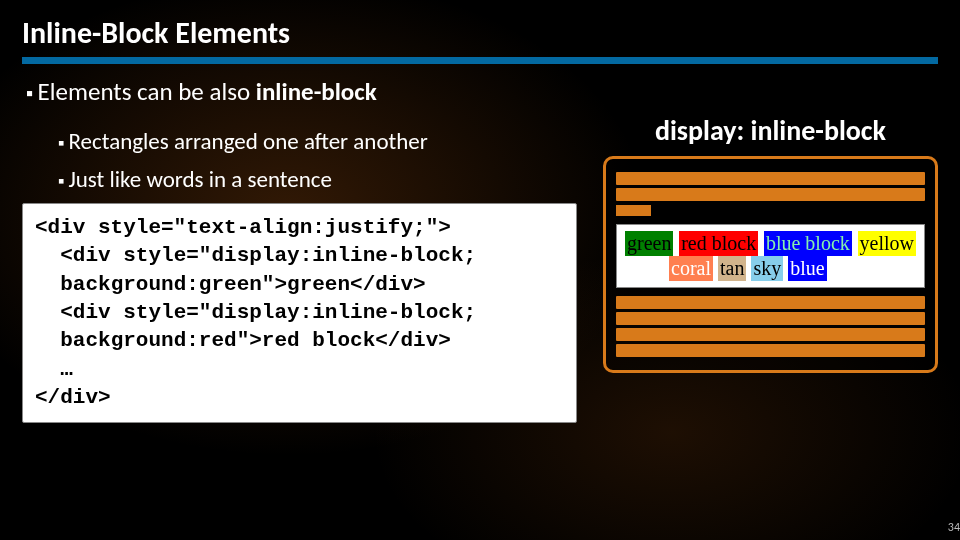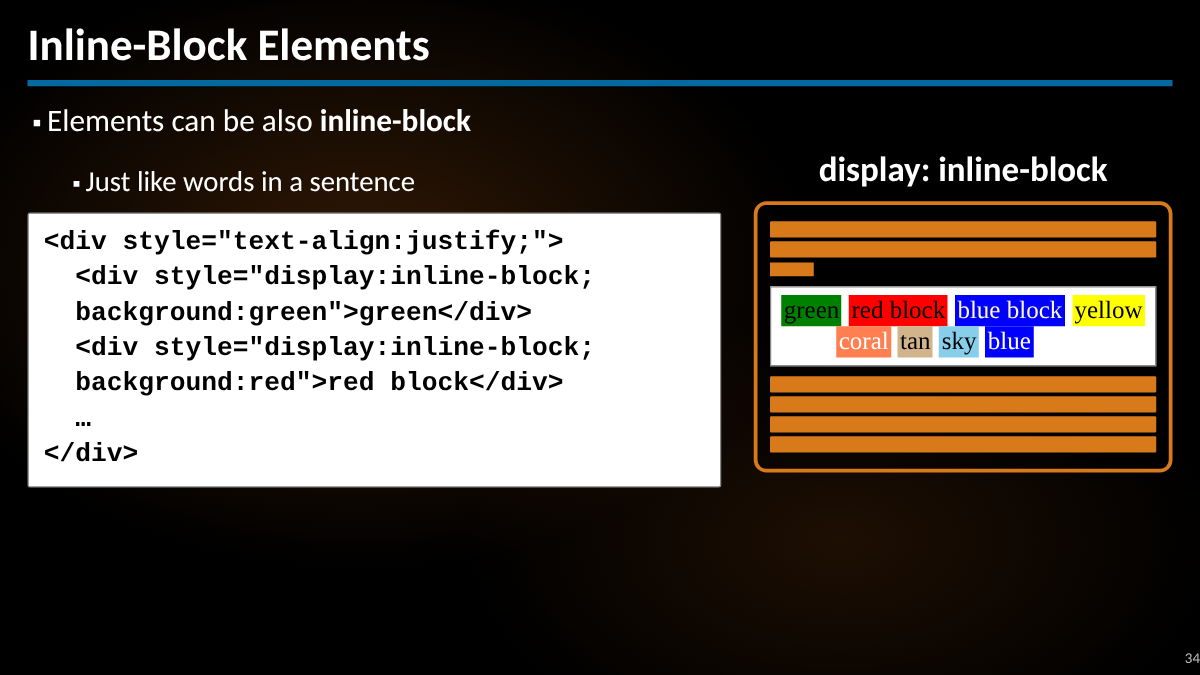--- a/index.html
+++ b/index.html
@@ -10,24 +10,24 @@
     background-image:
       radial-gradient(ellipse 600px 400px at 30% 40%, rgba(200,100,20,0.25) 0%, rgba(0,0,0,0) 60%),
       radial-gradient(ellipse 500px 300px at 70% 80%, rgba(200,100,20,0.15) 0%, rgba(0,0,0,0) 60%);
     color: #fff;
     font-family: "Segoe UI", Calibri, Arial, sans-serif;
     position: relative;
     overflow: hidden;
   }
   .slide { padding: 14px 22px 0 22px; }
   .title {
-    font-size: 36px;
+    font-size: 30px;
     font-weight: 700;
     color: #fff;
-    border-bottom: 5px solid #0369a1;
+    border-bottom: 7px solid #0369a1;
     padding-bottom: 6px;
     margin-bottom: 12px;
   }
   .bullet1 {
     font-size: 25px;
     margin: 10px 0 10px 4px;
   }
   .bullet1::before { content: "▪ "; color: #fff; font-size: 20px; }
   .bullet2 {
     font-size: 23px;
@@ -77,21 +77,21 @@
     padding: 6px 8px;
     margin: 8px 0;
     text-align: justify;
     font-family: "Times New Roman", serif;
     font-size: 20px;
     line-height: 1.25;
   }
   .ib { display: inline-block; padding: 0 2px; color: #000; }
   .green { background: green; color:#000000; }
   .red { background: red; color:#000000; }
-  .blueblock { background: blue; color:#fef9c3; }
+  .blueblock { background: blue; color:#86efac; }
   .yellow { background: yellow; }
   .coral { background: coral; color:#fff;margin-left:44px; }
   .tan { background: tan; }
   .sky { background: skyblue; }
   .blue { background: blue; color:#fff; }
   .bar-short { width: 35px; height: 11px; background: #d87a1a; margin: 4px 0 6px 0; }
   .slide-num {
     position: absolute;
     right: 0;
     bottom: 6px;
@@ -125,20 +125,21 @@
 <div class="slide">
 
   <div class="title">Inline-Block Elements</div>
 
   <div class="bullet1">
     <span>Elements can be also </span><span class="kw">inline-block</span>
   </div>
 
   <div class="row">
     <div class="leftcol">
+      <div class="bullet2">Rectangles arranged one after another</div>
       <div class="bullet2">Just like words in a sentence</div>
       <div class="code-box">&lt;div style="text-align:justify;"&gt;
   &lt;div style="display:inline-block;
   background:green"&gt;green&lt;/div&gt;
   &lt;div style="display:inline-block;
   background:red"&gt;red block&lt;/div&gt;
   …
 &lt;/div&gt;</div>
     </div>
 

